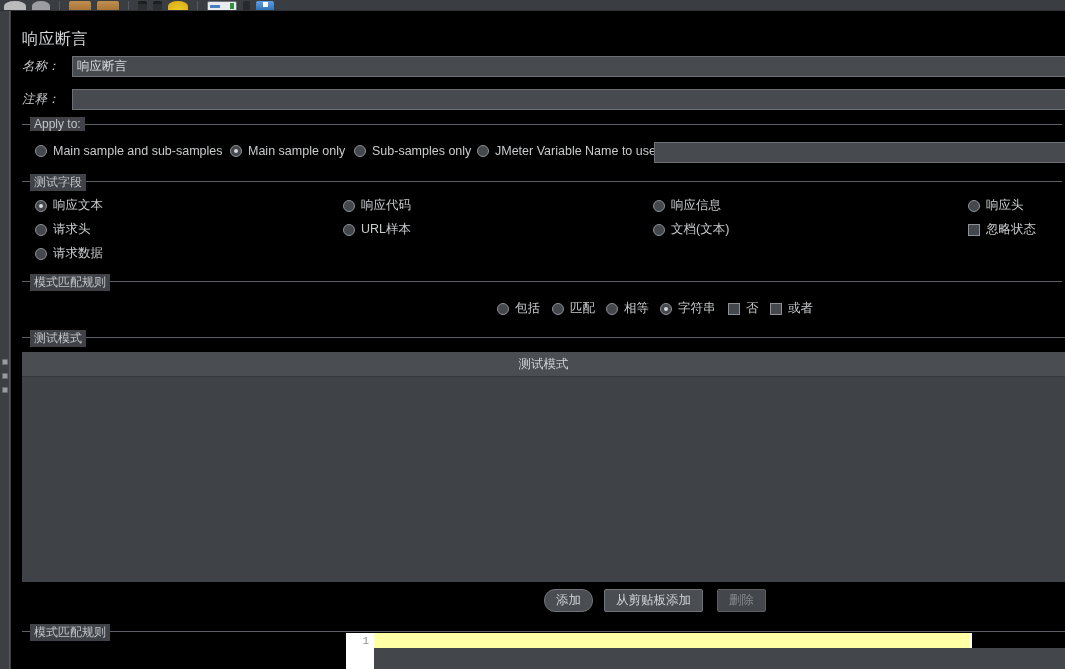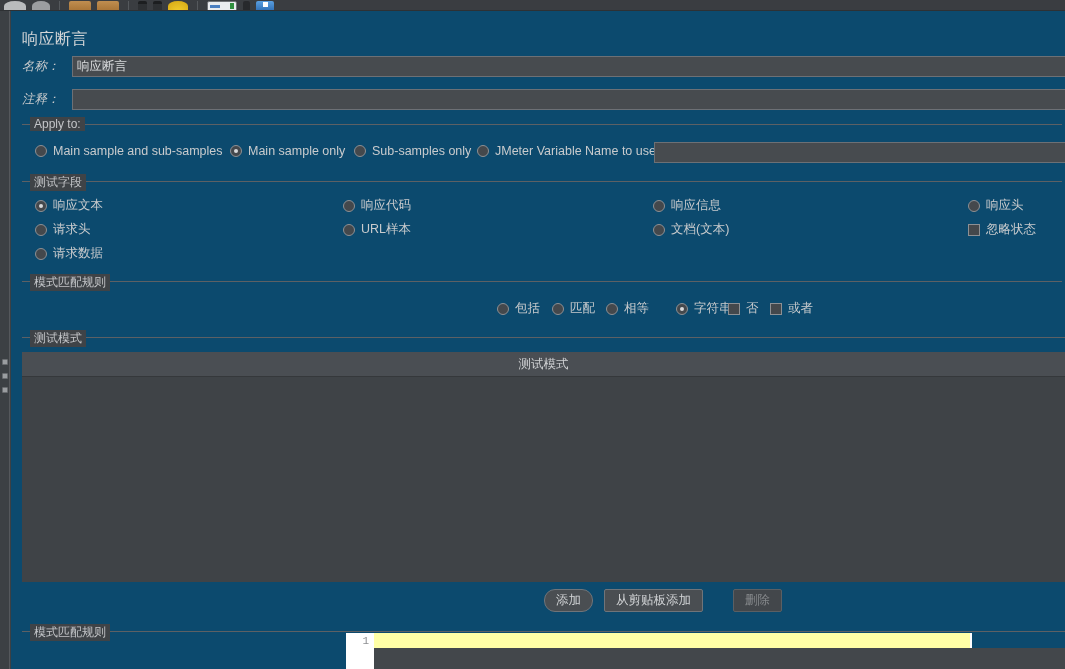--- a/index.html
+++ b/index.html
@@ -58,21 +58,21 @@
   .split-grip i {
     display: block; width: 6px; height: 6px;
     background: #9a9da0; border: 1px solid #6a6d71;
     border-radius: 1px;
   }
 
   
   .panel {
     position: absolute; top: 11px; left: 11px;
     width: 1054px; height: 658px;
-    background: #0c4a6e;
+    background: #000000;
     overflow: hidden;
   }
 
   .page-title {
     position: absolute; left: 11px; top: 18px;
     font-size: 16px; color: #d3d5d7;
     letter-spacing: .5px;
   }
 
   
@@ -151,21 +151,20 @@
     height: 23px;
     padding: 0 11px;
     cursor: pointer;
     font-family: "Liberation Sans", sans-serif;
   }
   .btn.disabled {
     color: #85888b;
     border-color: #5b5f63;
     background: #43474b;
     cursor: default;
-    margin-left: 16px;
   }
 
   
   .editor-wrap {
     position: absolute;
     overflow: hidden;
   }
   .gutter {
     position: absolute; left: 0; top: 0;
     width: 28px; height: 100%;
@@ -322,21 +321,21 @@
         <span class="txt">包括</span>
       </div>
       <div class="opt" style="left:530px; top:19px;">
         <span class="radio"></span>
         <span class="txt">匹配</span>
       </div>
       <div class="opt" style="left:584px; top:19px;">
         <span class="radio"></span>
         <span class="txt">相等</span>
       </div>
-      <div class="opt" style="left:654px; top:19px;">
+      <div class="opt" style="left:638px; top:19px;">
         <span class="radio on"></span>
         <span class="txt">字符串</span>
       </div>
       <div class="opt" style="left:706px; top:19px;">
         <span class="cbox"></span>
         <span class="txt">否</span>
       </div>
       <div class="opt" style="left:748px; top:19px;">
         <span class="cbox"></span>
         <span class="txt">或者</span>

